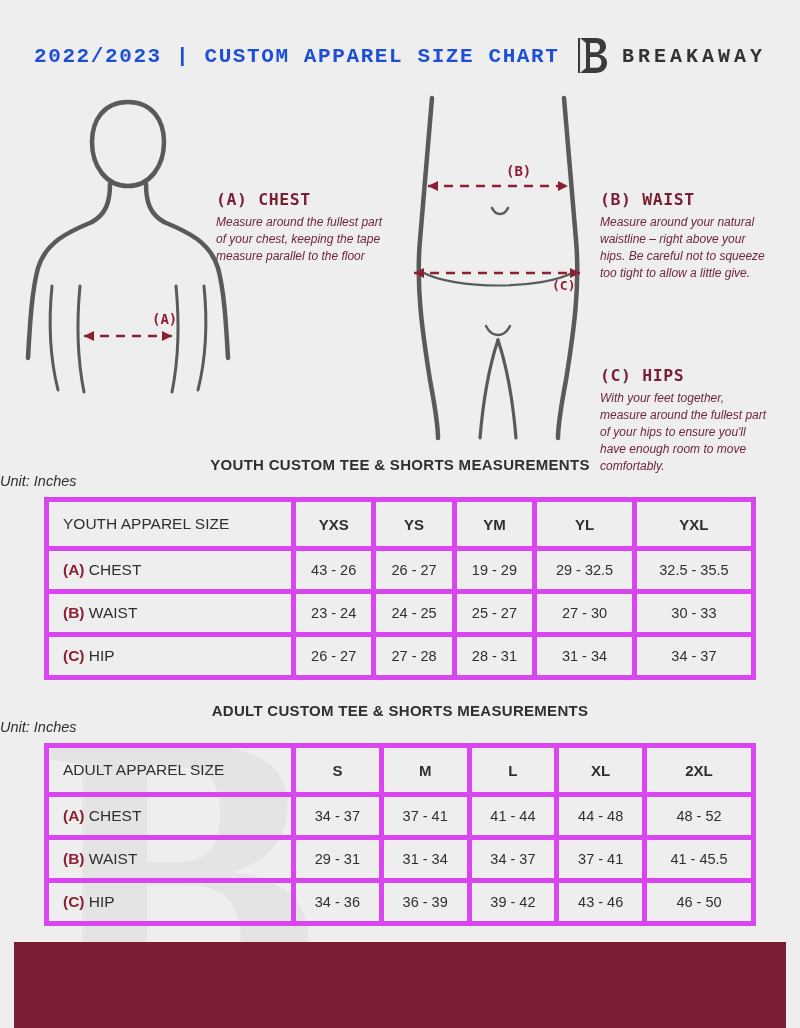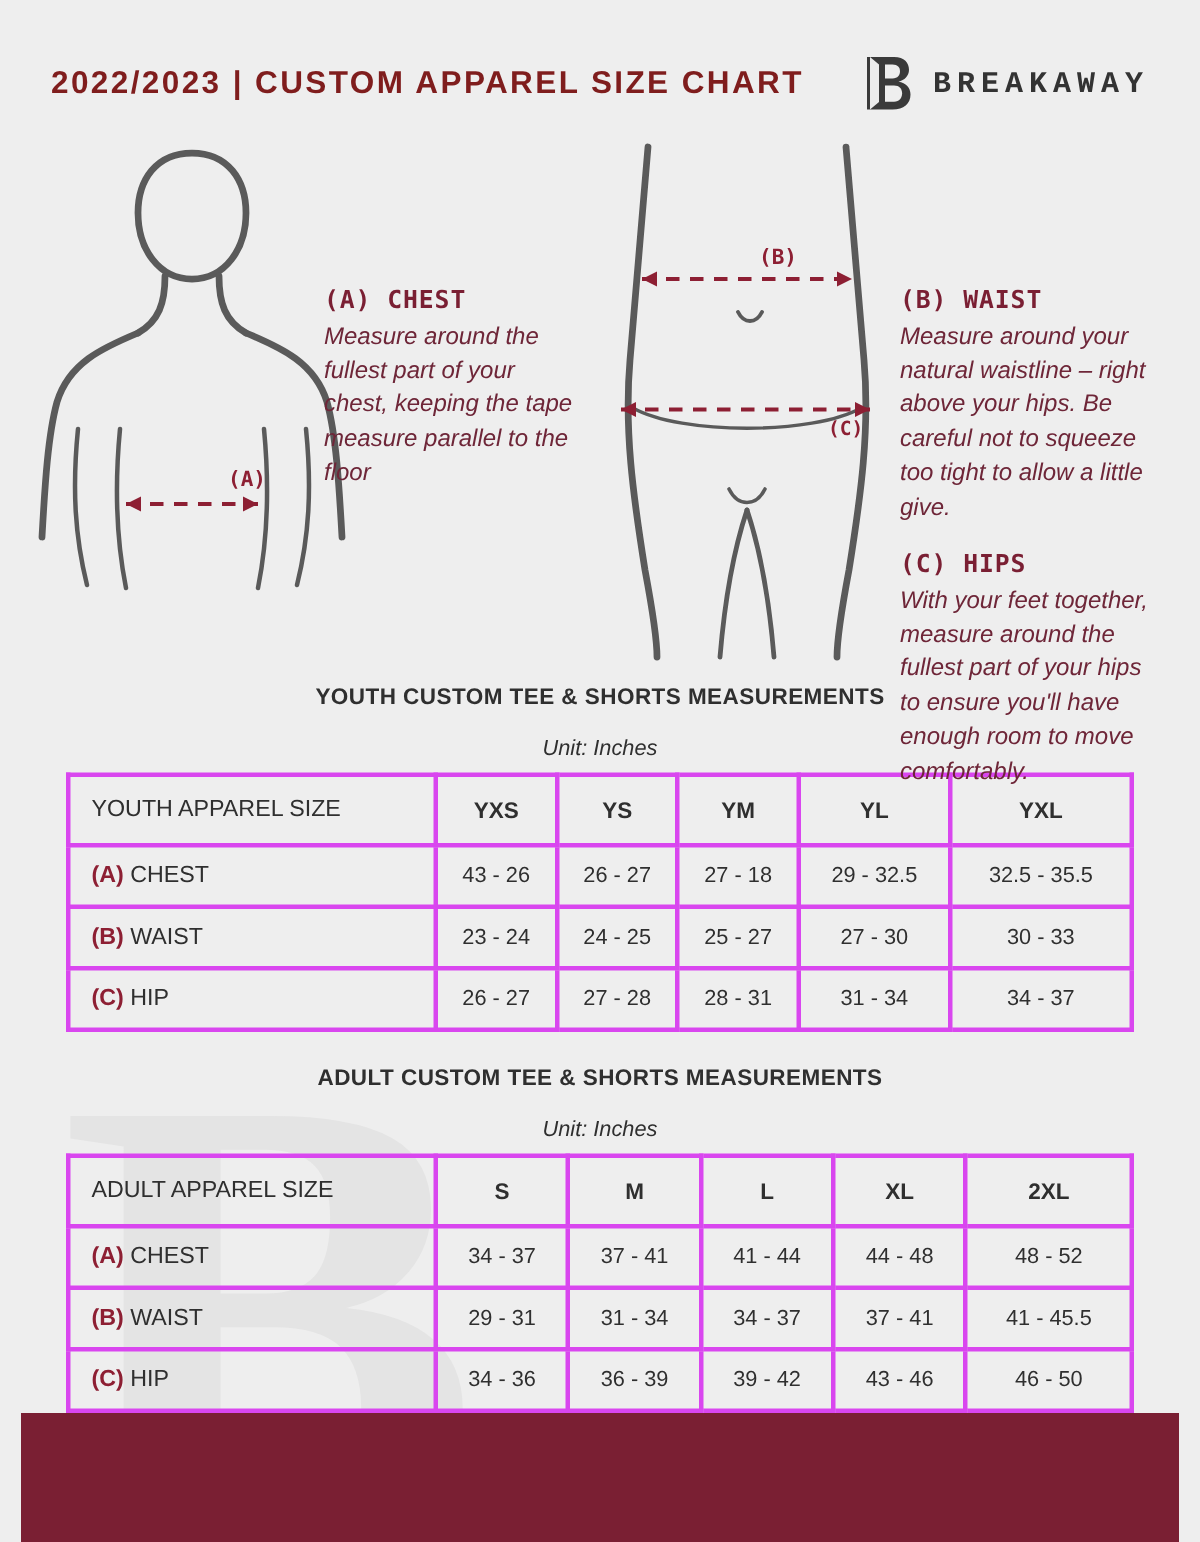--- a/index.html
+++ b/index.html
@@ -38,25 +38,25 @@
   .content { position: relative; z-index: 2; }
 
   
   .header {
     display: flex;
     align-items: center;
     justify-content: space-between;
     padding: 36px 34px 10px 34px;
   }
   .header-title {
-    font-family: Liberation Sans, sans-serif;
+    font-family: Liberation Mono, monospace;
     font-size: 21px;
     font-weight: 700;
     letter-spacing: 1.6px;
-    color: #7f1d1d;
+    color: #1d4ed8;
     white-space: nowrap;
   }
   .brand {
     display: flex;
     align-items: center;
     gap: 14px;
   }
   .brand-mark {
     width: 34px;
     height: 40px;
@@ -88,54 +88,53 @@
     font-weight: 700;
     font-size: 16.5px;
     letter-spacing: 0.6px;
     color: #7a1f33;
     margin-bottom: 5px;
     white-space: nowrap;
   }
   .callout-text {
     font-family: "Liberation Sans", sans-serif;
     font-style: italic;
-    font-size: 16px;
+    font-size: 12px;
     line-height: 1.42;
     color: #6e2638;
   }
   .callout-a { left: 216px; top: 100px; width: 168px; }
   .callout-b { left: 600px; top: 100px; width: 170px; }
   .callout-c { left: 600px; top: 276px; width: 172px; }
 
   
   .table-block { margin-top: 6px; }
   .table-title {
     text-align: center;
     font-family: "Liberation Sans", sans-serif;
     font-weight: 700;
     font-size: 15px;
     letter-spacing: 0.3px;
     color: #2f2f2f;
   }
   .table-unit {
-    text-align: center;
     font-style: italic;
     font-size: 14.5px;
     color: #2f2f2f;
-    margin-top: 18px;
+    margin-top: 0;
     margin-bottom: 8px;
   }
   table {
     border-collapse: collapse;
     width: 712px;
     margin: 0 auto;
     background: transparent;
   }
   table td, table th {
-    border: 3px solid #d946ef;
+    border: 5px solid #d946ef;
     padding: 0;
     text-align: center;
     font-size: 14.5px;
     color: #2f2f2f;
     height: 38px;
     font-weight: 400;
   }
   table th {
     font-weight: 700;
     font-size: 15px;
@@ -274,21 +273,21 @@
             <th>YXS</th>
             <th>YS</th>
             <th>YM</th>
             <th>YL</th>
             <th>YXL</th>
           </tr>
           <tr>
             <td class="row-label"><span class="tag-red">(A)</span> <span>CHEST</span></td>
             <td>43 - 26</td>
             <td>26 - 27</td>
-            <td>27 - 18</td>
+            <td>19 - 29</td>
             <td>29 - 32.5</td>
             <td>32.5 - 35.5</td>
           </tr>
           <tr>
             <td class="row-label"><span class="tag-red">(B)</span> <span>WAIST</span></td>
             <td>23 - 24</td>
             <td>24 - 25</td>
             <td>25 - 27</td>
             <td>27 - 30</td>
             <td>30 - 33</td>

